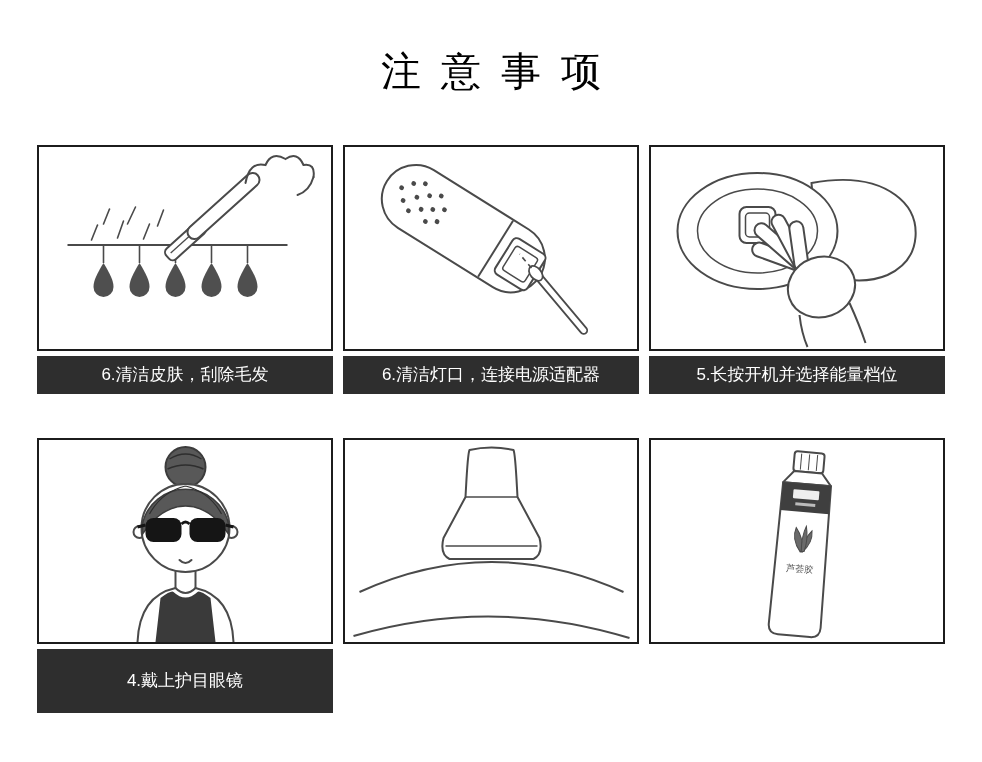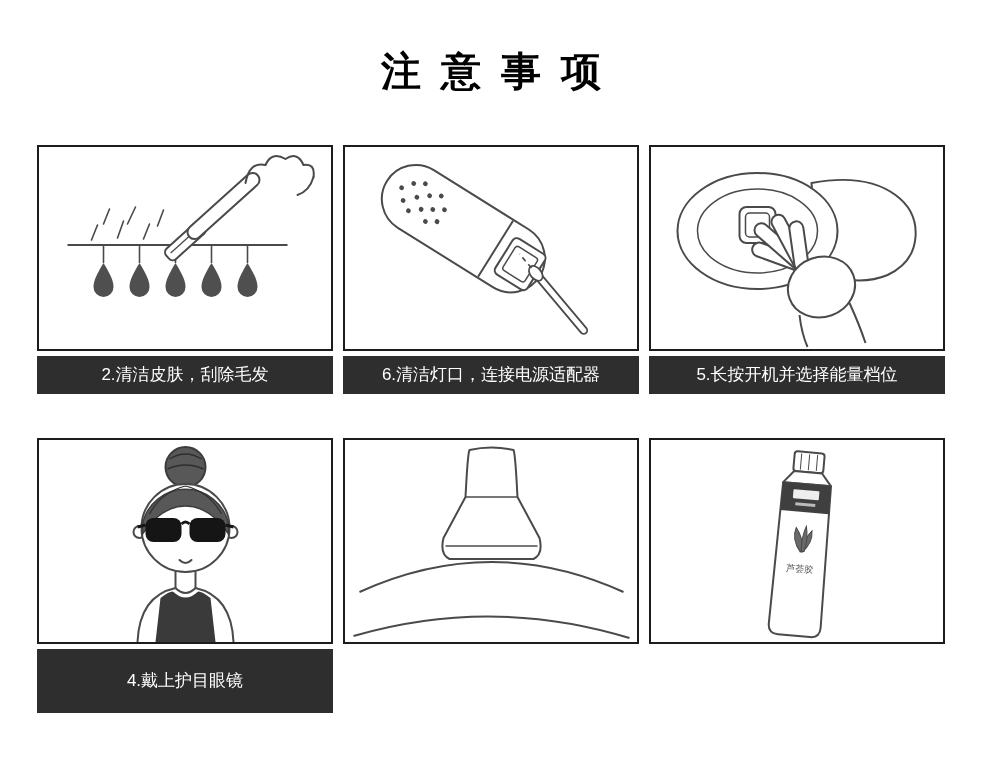--- a/index.html
+++ b/index.html
@@ -8,21 +8,21 @@
     width:982px; height:762px;
     font-family:"Liberation Sans","DejaVu Sans",sans-serif;
     color:#000;
   }
   .page { width:982px; height:762px; background:#fff; overflow:hidden; }
   .title {
     text-align:center;
     padding-top:44px;
     padding-left:0.5em;
     font-size:40px;
-    font-weight:700;
+    font-weight:400;
     letter-spacing:0.5em;
     color:#000;
   }
   .grid {
     margin-top:46px;
     padding:0 37px;
     display:grid;
     grid-template-columns:repeat(3,1fr);
     column-gap:10px;
     row-gap:44px;
@@ -99,21 +99,21 @@
           <g transform="translate(184,59) rotate(-42)">
             <rect x="-46" y="-7" width="92" height="14" rx="7" fill="#fff" stroke="#4a4a4a" stroke-width="2"></rect>
           </g>
 
           <g fill="none" stroke="#4a4a4a" stroke-width="2" stroke-linecap="round">
             <path d="M206,36 Q210,14 226,18 Q232,4 246,12 Q258,4 264,18 Q276,16 274,30"></path>
             <path d="M274,30 Q270,44 258,48"></path>
           </g>
         </svg>
       </div>
-      <div class="caption">2.清洁皮肤，刮除毛发</div>
+      <div class="caption">6.清洁皮肤，刮除毛发</div>
     </div>
 
     <div class="panel">
       <div class="illus">
         <svg viewBox="0 0 291 202">
           <g transform="translate(128,88) rotate(32)">
             <rect x="-102" y="-34" width="180" height="68" rx="34" fill="#fff" stroke="#4a4a4a" stroke-width="2"></rect>
             <line x1="26" y1="-33" x2="26" y2="33" stroke="#4a4a4a" stroke-width="2"></line>
             <rect x="36" y="-21" width="38" height="42" rx="5" fill="#fff" stroke="#4a4a4a" stroke-width="2"></rect>
             <rect x="42" y="-14" width="26" height="28" rx="3" fill="#fff" stroke="#4a4a4a" stroke-width="1.5"></rect>

